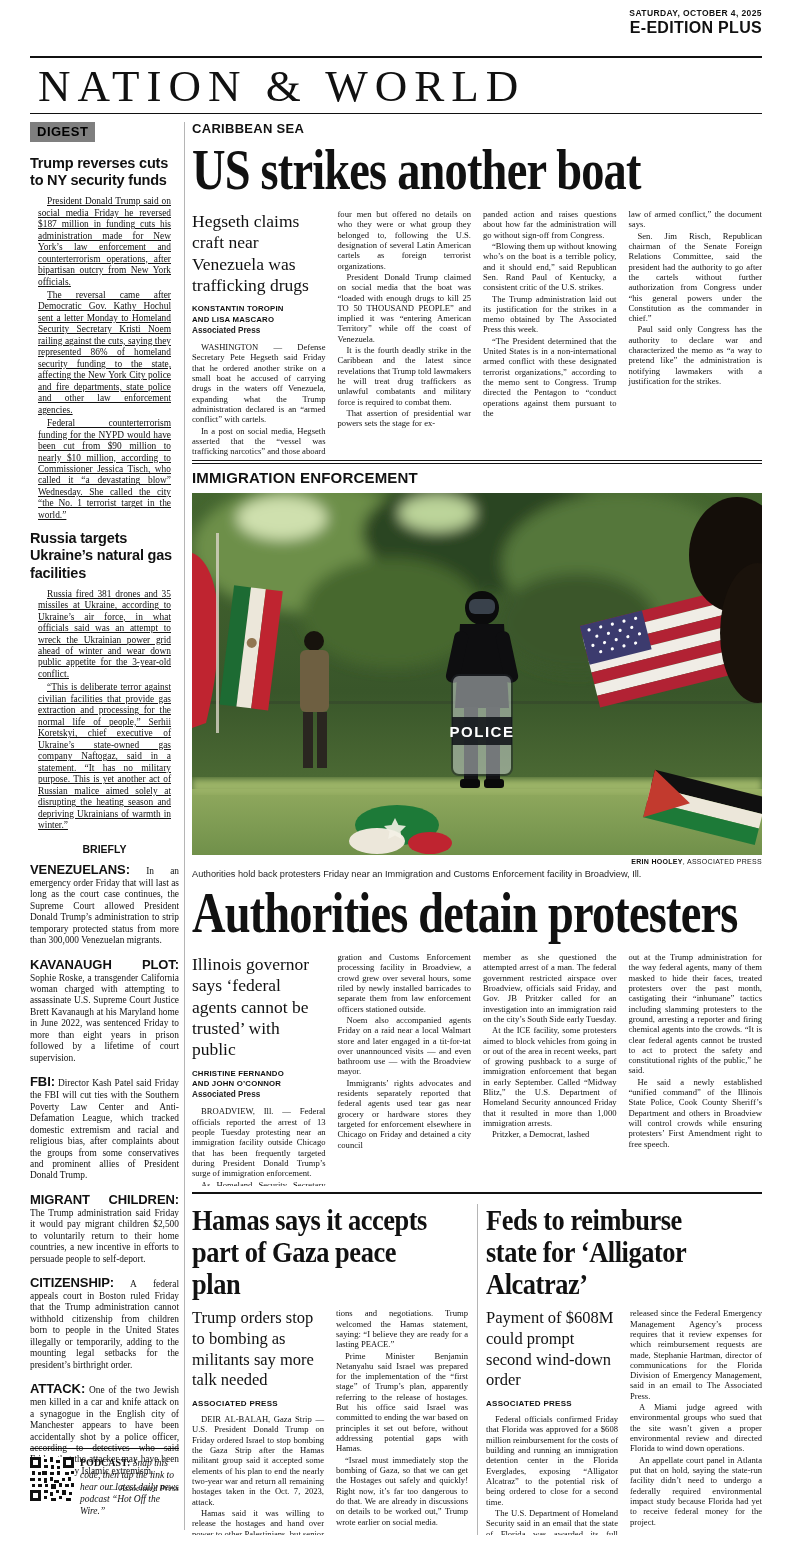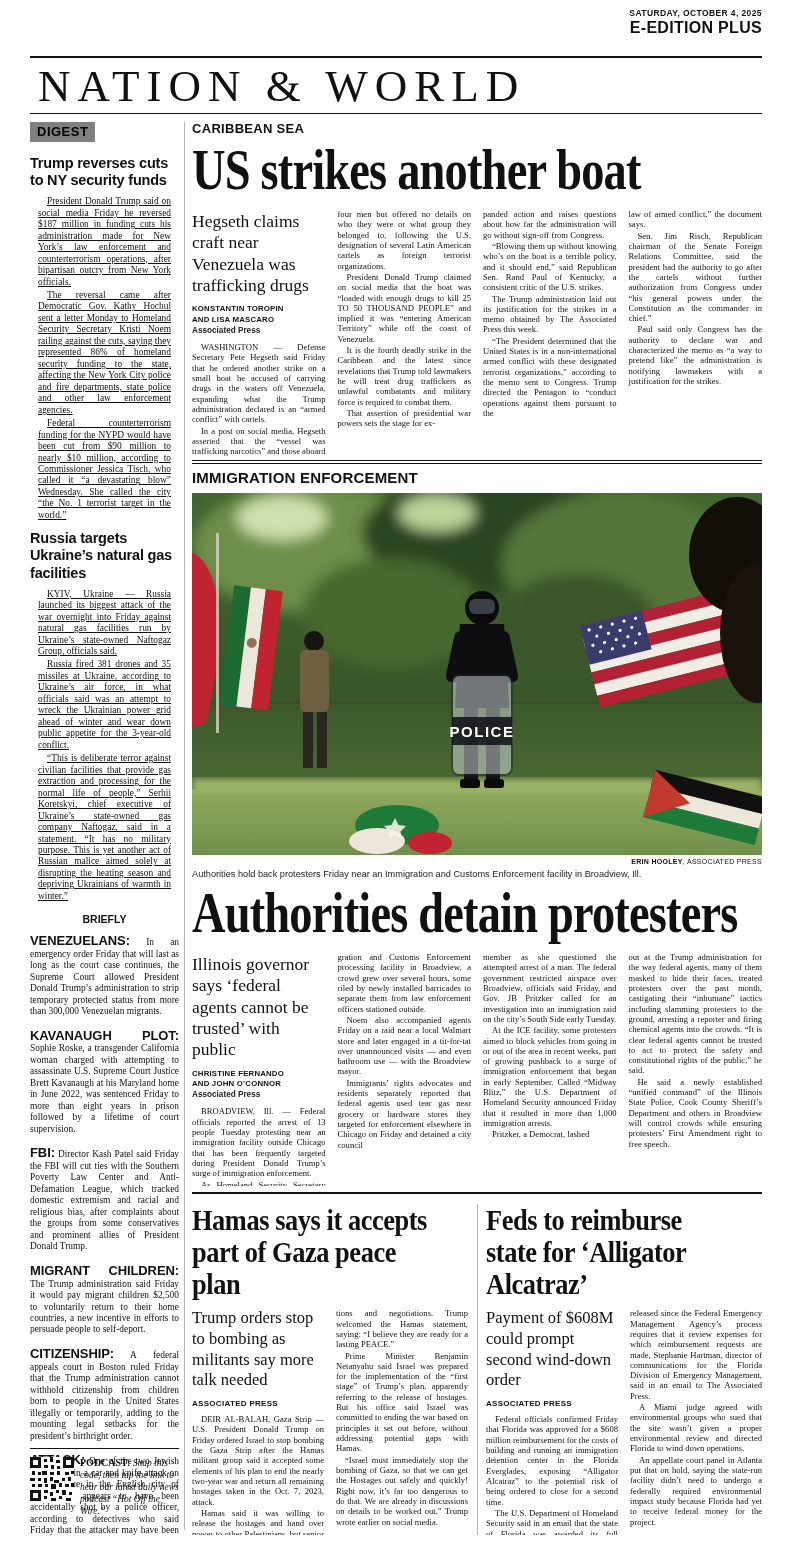--- a/index.html
+++ b/index.html
@@ -97,21 +97,20 @@
       <div>
           <p class="para">President Donald Trump said on social media Friday he reversed $187 million in funding cuts his administration made for New York’s law enforcement and counterterrorism operations, after bipartisan outcry from New York officials.</p>
           <p class="para">The reversal came after Democratic Gov. Kathy Hochul sent a letter Monday to Homeland Security Secretary Kristi Noem railing against the cuts, saying they represented 86% of homeland security funding to the state, affecting the New York City police and fire departments, state police and other law enforcement agencies.</p>
           <p class="para">Federal counterterrorism funding for the NYPD would have been cut from $90 million to nearly $10 million, according to Commissioner Jessica Tisch, who called it “a devastating blow” Wednesday. She called the city “the No. 1 terrorist target in the world.”</p>
         </div>
     </div>
 
     <div>
       <div class="brief-h">Russia targets Ukraine’s natural gas facilities</div>
       <div>
-          <p class="para">KYIV, Ukraine — Russia launched its biggest attack of the war overnight into Friday against natural gas facilities run by Ukraine’s state-owned Naftogaz Group, officials said.</p>
           <p class="para">Russia fired 381 drones and 35 missiles at Ukraine, according to Ukraine’s air force, in what officials said was an attempt to wreck the Ukrainian power grid ahead of winter and wear down public appetite for the 3-year-old conflict.</p>
           <p class="para">“This is deliberate terror against civilian facilities that provide gas extraction and processing for the normal life of people,” Serhii Koretskyi, chief executive of Ukraine’s state-owned gas company Naftogaz, said in a statement. “It has no military purpose. This is yet another act of Russian malice aimed solely at disrupting the heating season and depriving Ukrainians of warmth in winter.”</p>
         </div>
     </div>
 
     <div class="briefly-label">BRIEFLY</div>
     <div>
         <p class="brief-item"><b>VENEZUELANS:</b> In an emergency order Friday that will last as long as the court case continues, the Supreme Court allowed President Donald Trump’s administration to strip temporary protected status from more than 300,000 Venezuelan migrants.</p>
         <p class="brief-item"><b>KAVANAUGH PLOT:</b> Sophie Roske, a transgender California woman charged with attempting to assassinate U.S. Supreme Court Justice Brett Kavanaugh at his Maryland home in June 2022, was sentenced Friday to more than eight years in prison followed by a lifetime of court supervision.</p>
         <p class="brief-item"><b>FBI:</b> Director Kash Patel said Friday the FBI will cut ties with the Southern Poverty Law Center and Anti-Defamation League, which tracked domestic extremism and racial and religious bias, after complaints about the groups from some conservatives and prominent allies of President Donald Trump.</p>

